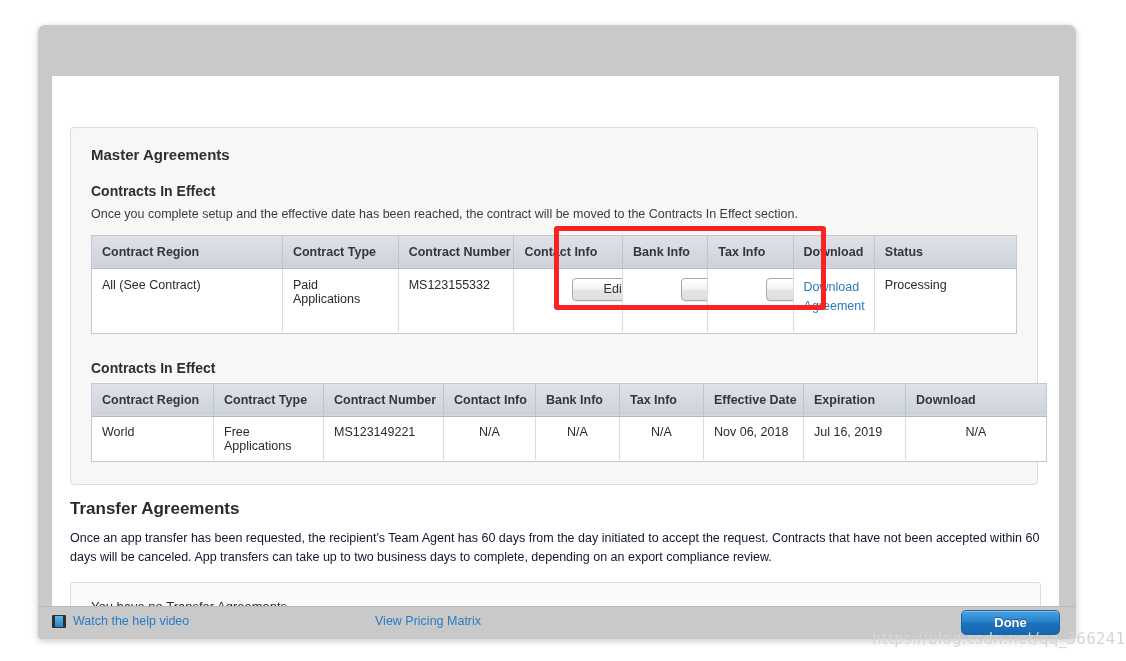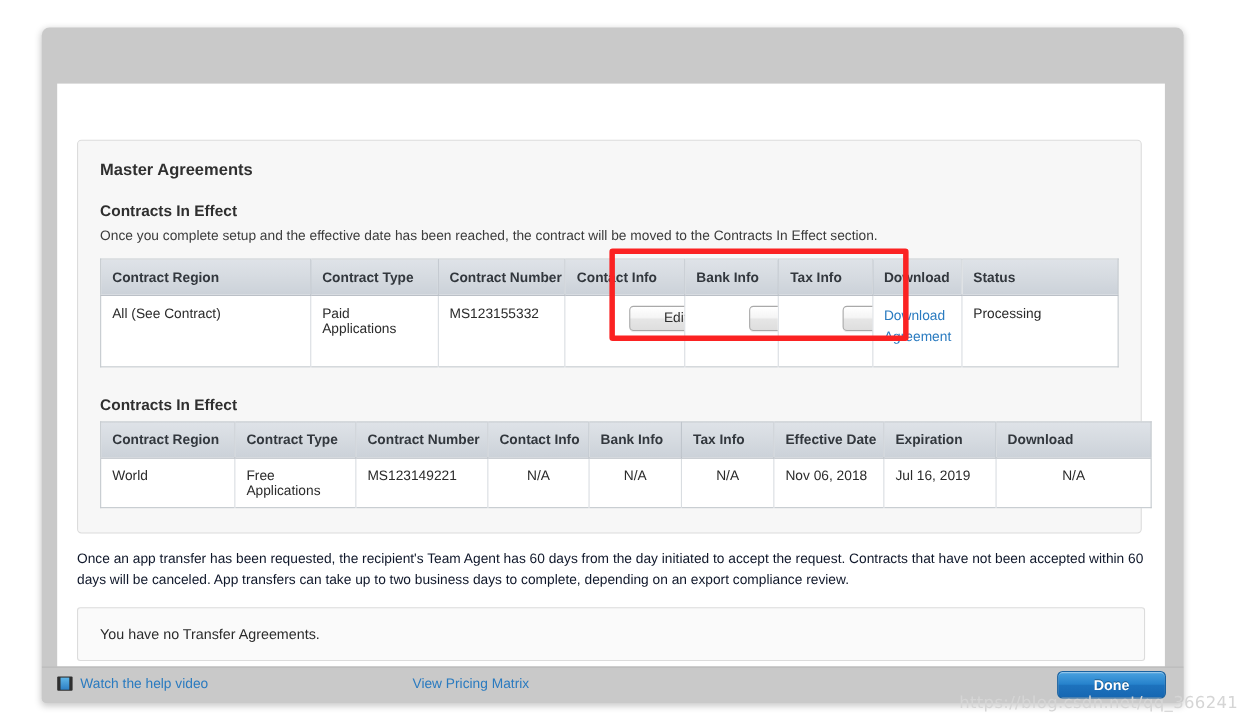--- a/index.html
+++ b/index.html
@@ -391,20 +391,21 @@
                 <td class="center">N/A</td>
                 <td>Nov 06, 2018</td>
                 <td>Jul 16, 2019</td>
                 <td class="center">N/A</td>
               </tr>
             </tbody>
           </table>
         </div>
 
         <div class="transfer">
+          <h2 class="transfer-title">Transfer Agreements</h2>
           <p class="transfer-desc">Once an app transfer has been requested, the recipient's Team Agent has 60 days from the day initiated to accept the request. Contracts that have not been accepted within 60 days will be canceled. App transfers can take up to two business days to complete, depending on an export compliance review.</p>
           <div class="empty-box">You have no Transfer Agreements.</div>
         </div>
 
       </div>
     </div>
 
     <div class="red-box" style="border-color: rgb(251, 34, 34);"></div>
 
     <div class="footer">

